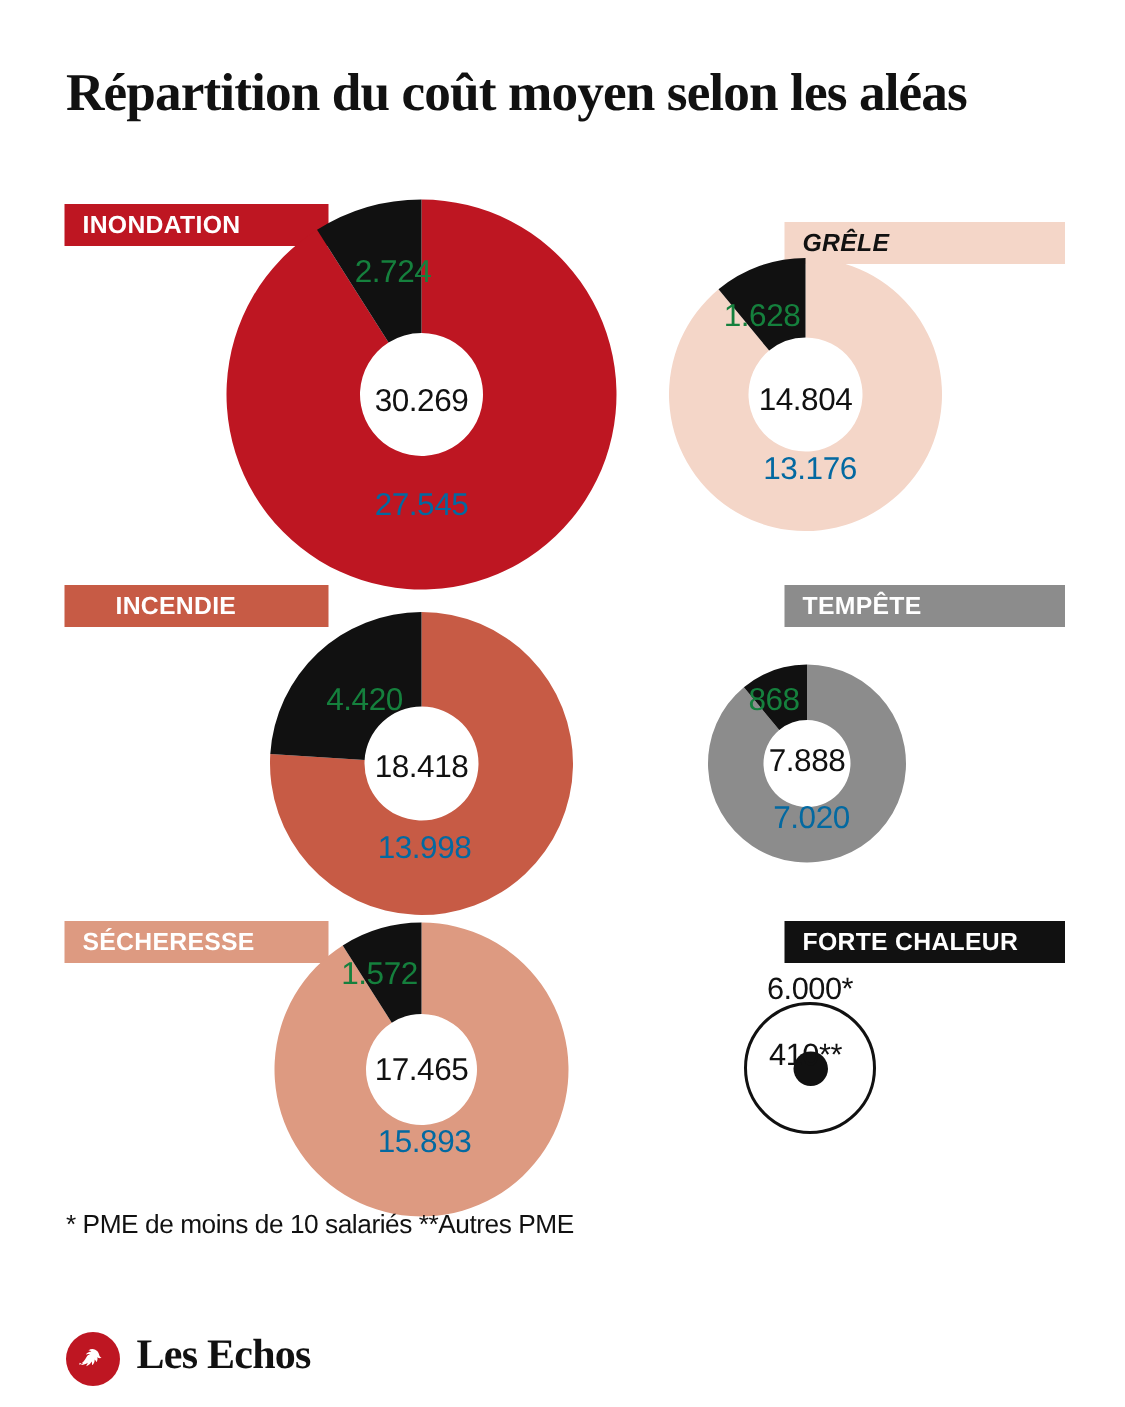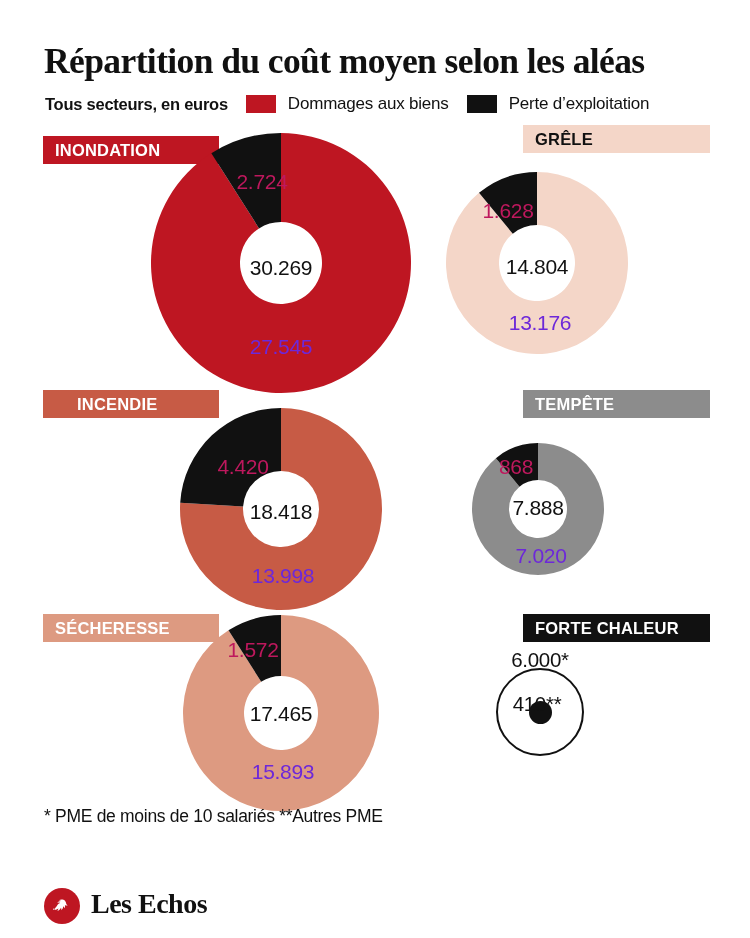--- a/index.html
+++ b/index.html
@@ -49,22 +49,22 @@
 
   
   .donut { position: absolute; }
   .donut svg { display: block; overflow: visible; }
   .val {
     position: absolute;
     font-size: 21px; letter-spacing: -0.3px;
     white-space: nowrap; transform: translate(-50%,-50%);
   }
   .val.center { color: #111; }
-  .val.major  { color: #6d28d9; margin-top: 10px; }
-  .val.minor  { color: #be185d; }
+  .val.major  { color: #0369a1; }
+  .val.minor  { color: #15803d; }
 
   
   .bubble-wrap { position: absolute; }
   .bubble-outer {
     position: absolute; border-radius: 50%;
     border: 2.5px solid #111; background: #fff;
   }
   .bubble-inner { position: absolute; border-radius: 50%; background: #111; }
   .bubble-label {
     position: absolute; font-size: 20.5px; color: #111;
@@ -88,33 +88,26 @@
     font-size: 28px; color: #111; margin-left: 11px; letter-spacing: -0.5px;
   }
 </style>
 </head>
 <body>
 
 <div class="page">
 
   <div class="title">Répartition du coût moyen selon les aléas</div>
 
-  <div class="legend-row">
-    <div class="legend-strong">Tous secteurs, en euros</div>
-    <div class="swatch" id="sw0" style="background: rgb(190, 22, 34);"></div>
-    <div class="legend-label">Dommages aux biens</div>
-    <div class="swatch" id="sw1" style="background: rgb(17, 17, 17);"></div>
-    <div class="legend-label">Perte d’exploitation</div>
-  </div>
 
   <div id="bars">
       <div class="bar left" style="top: 136px; background: rgb(190, 22, 34);">
         <span style="color: rgb(255, 255, 255);">INONDATION</span>
       </div>
-      <div class="bar right" style="top: 125px; background: rgb(244, 214, 200);">
+      <div class="bar right" style="top: 148px; background: rgb(244, 214, 200); font-style: italic;">
         <span style="color: rgb(17, 17, 17);">GRÊLE</span>
       </div>
       <div class="bar left" style="top: 390px; background: rgb(199, 91, 69);">
         <span style="color: rgb(255, 255, 255); padding-left: 34px;">INCENDIE</span>
       </div>
       <div class="bar right" style="top: 390px; background: rgb(140, 140, 140);">
         <span style="color: rgb(255, 255, 255);">TEMPÊTE</span>
       </div>
       <div class="bar left" style="top: 614px; background: rgb(221, 154, 129);">
         <span style="color: rgb(255, 255, 255);">SÉCHERESSE</span>

